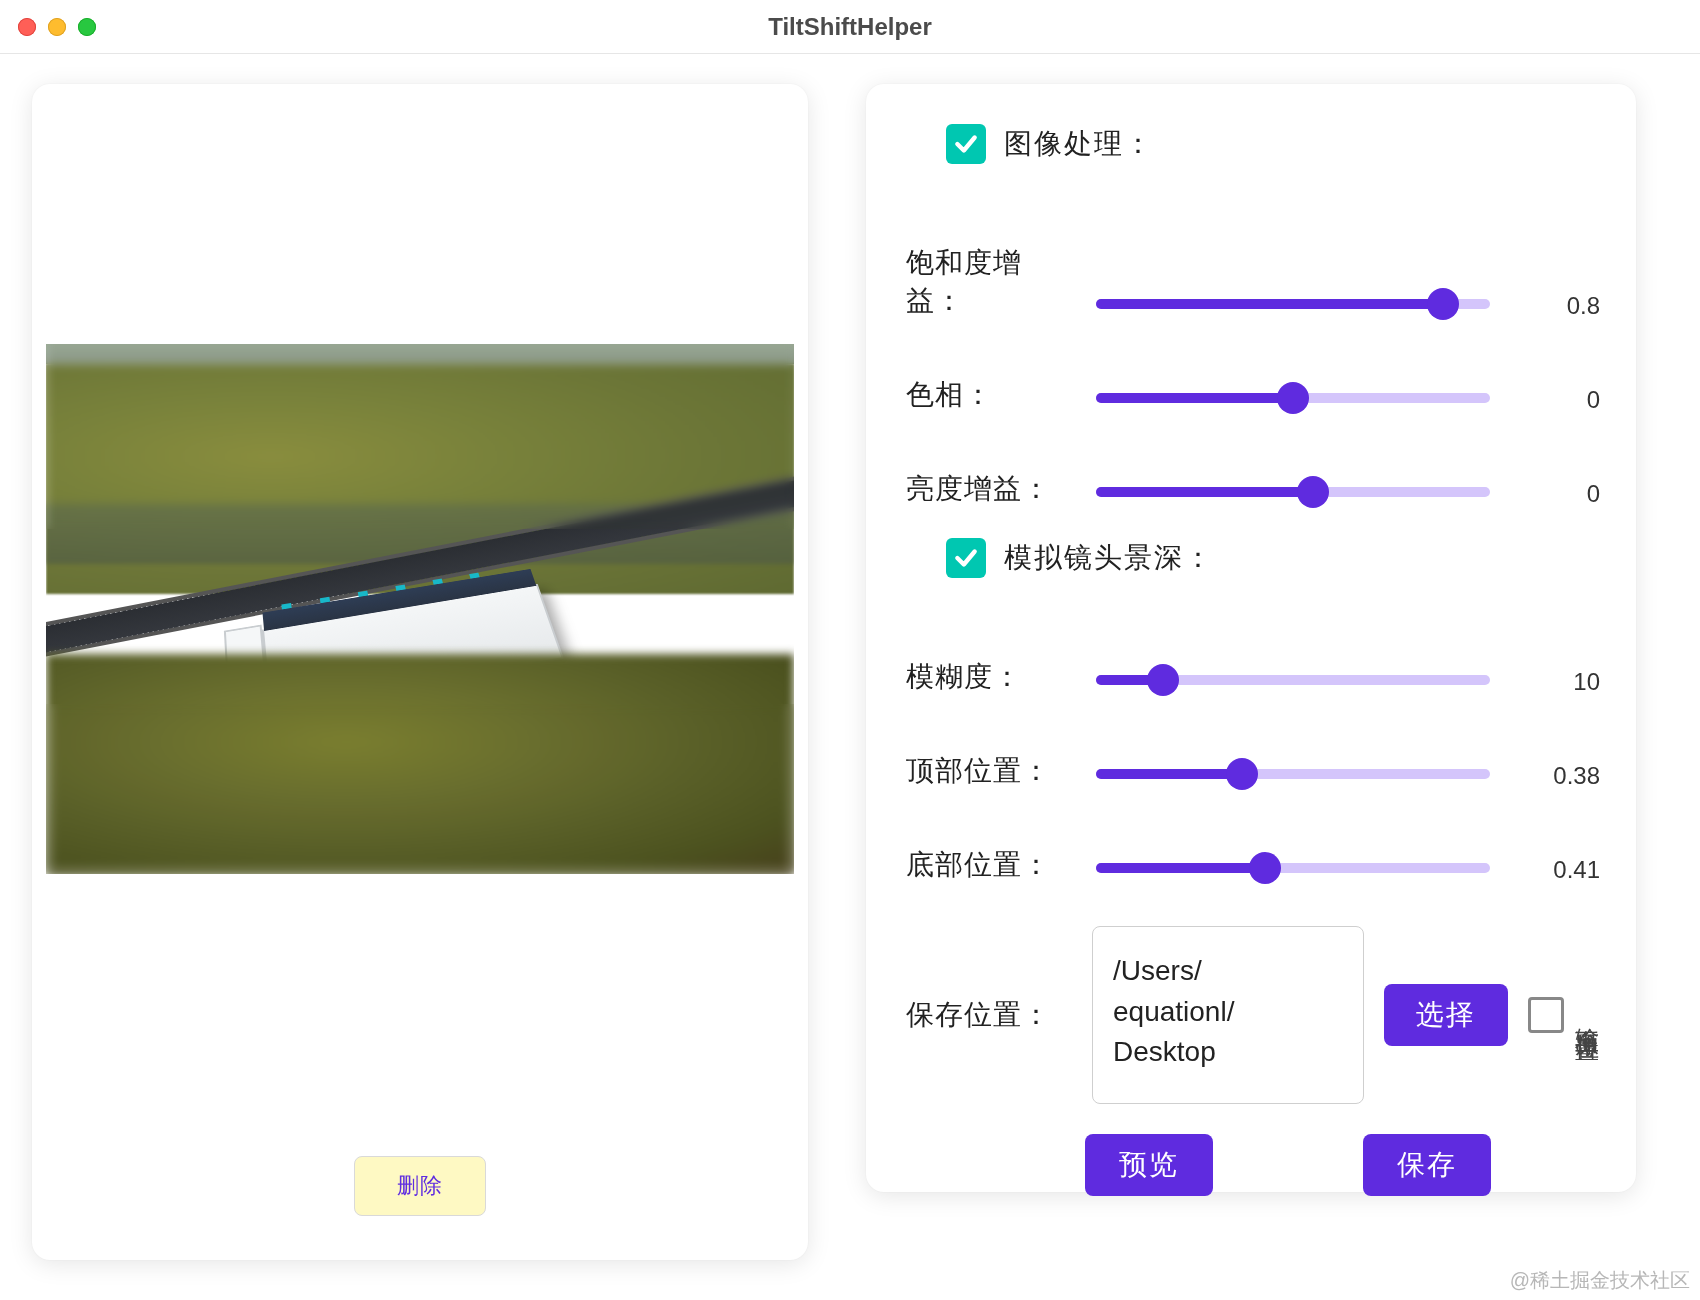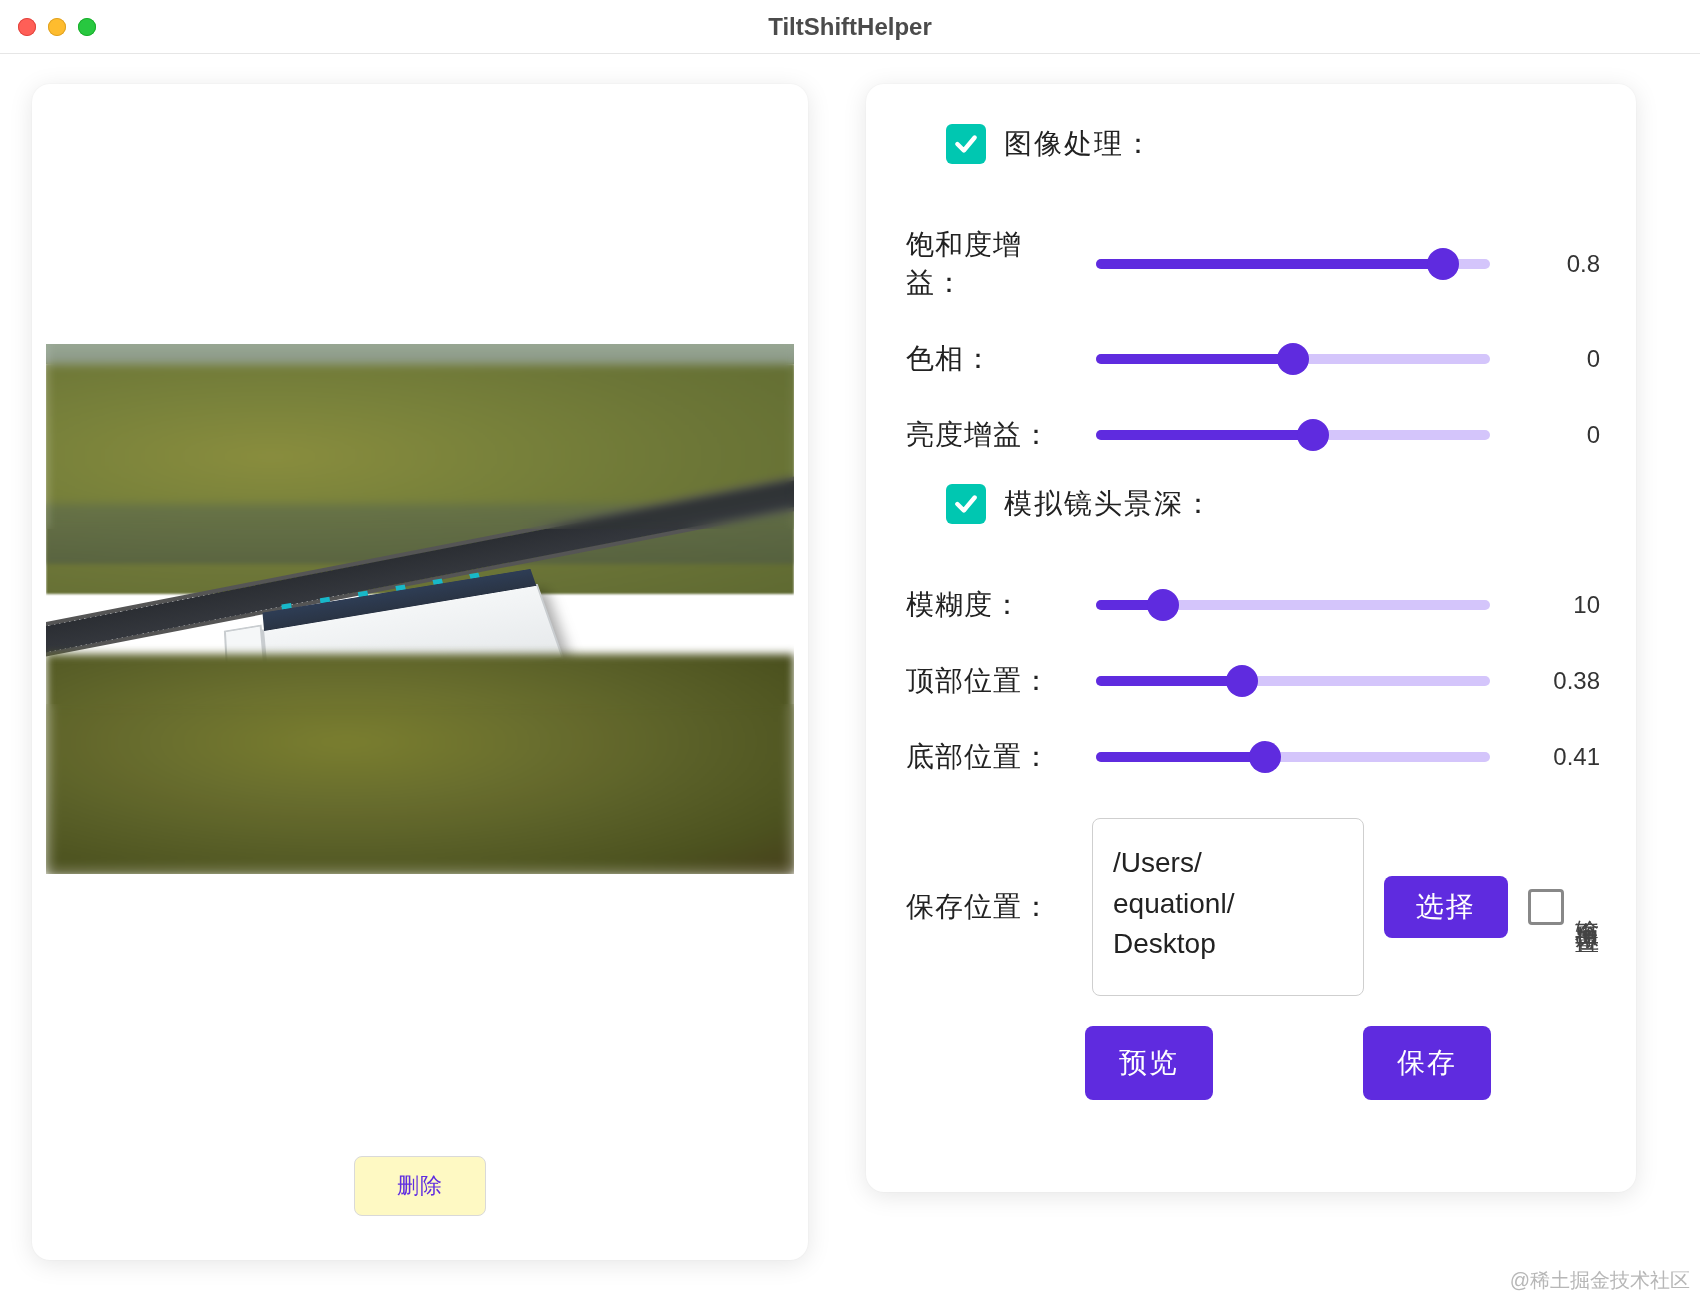--- a/index.html
+++ b/index.html
@@ -130,22 +130,22 @@
   .chk {
     width: 40px; height: 40px; border-radius: 6px;
     display:flex; align-items:center; justify-content:center;
     cursor:pointer;
   }
   .chk.on { background:#00c7b1; }
   .chk svg { width: 26px; height: 26px; stroke:#fff; stroke-width:4; fill:none; stroke-linecap:round; stroke-linejoin:round;}
   .section-label { font-size: 28px; letter-spacing: 2px; }
 
   .ctrl-row {
-    display:flex; align-items:center;
-    margin-top: 38px;
+    display:flex; align-items:flex-end;
+    margin-top: 56px;
     gap: 24px;
   }
   .ctrl-label { width: 166px; font-size: 28px; flex-shrink:0; letter-spacing:1px;}
   .slider-wrap { flex:1; position:relative; height: 32px; display:flex; align-items:center;}
   .track-bg {
     position:absolute; left:0; right:0; height:10px; border-radius:6px;
     background:#d4c5fb;
   }
   .track-fill {
     position:absolute; left:0; height:10px; border-radius:6px;
@@ -186,21 +186,21 @@
     writing-mode: vertical-rl; text-orientation: upright;
     letter-spacing: 2px;
   }
 
   .action-row {
     display:flex; gap: 150px; justify-content:center;
     margin-top: 30px;
     margin-left: 70px;
   }
   .act-btn {
-    width: 128px; height: 74px; border:none; border-radius:8px;
+    width: 128px; height: 62px; border:none; border-radius:8px;
     background:#5f2bdf; color:#fff; font-size:28px; cursor:pointer; letter-spacing:2px;
   }
 
   .watermark {
     position:absolute; right:10px; bottom:6px;
     font-size:20px; color:#b7b7b7;
   }
 </style>
 </head>
 <body>

